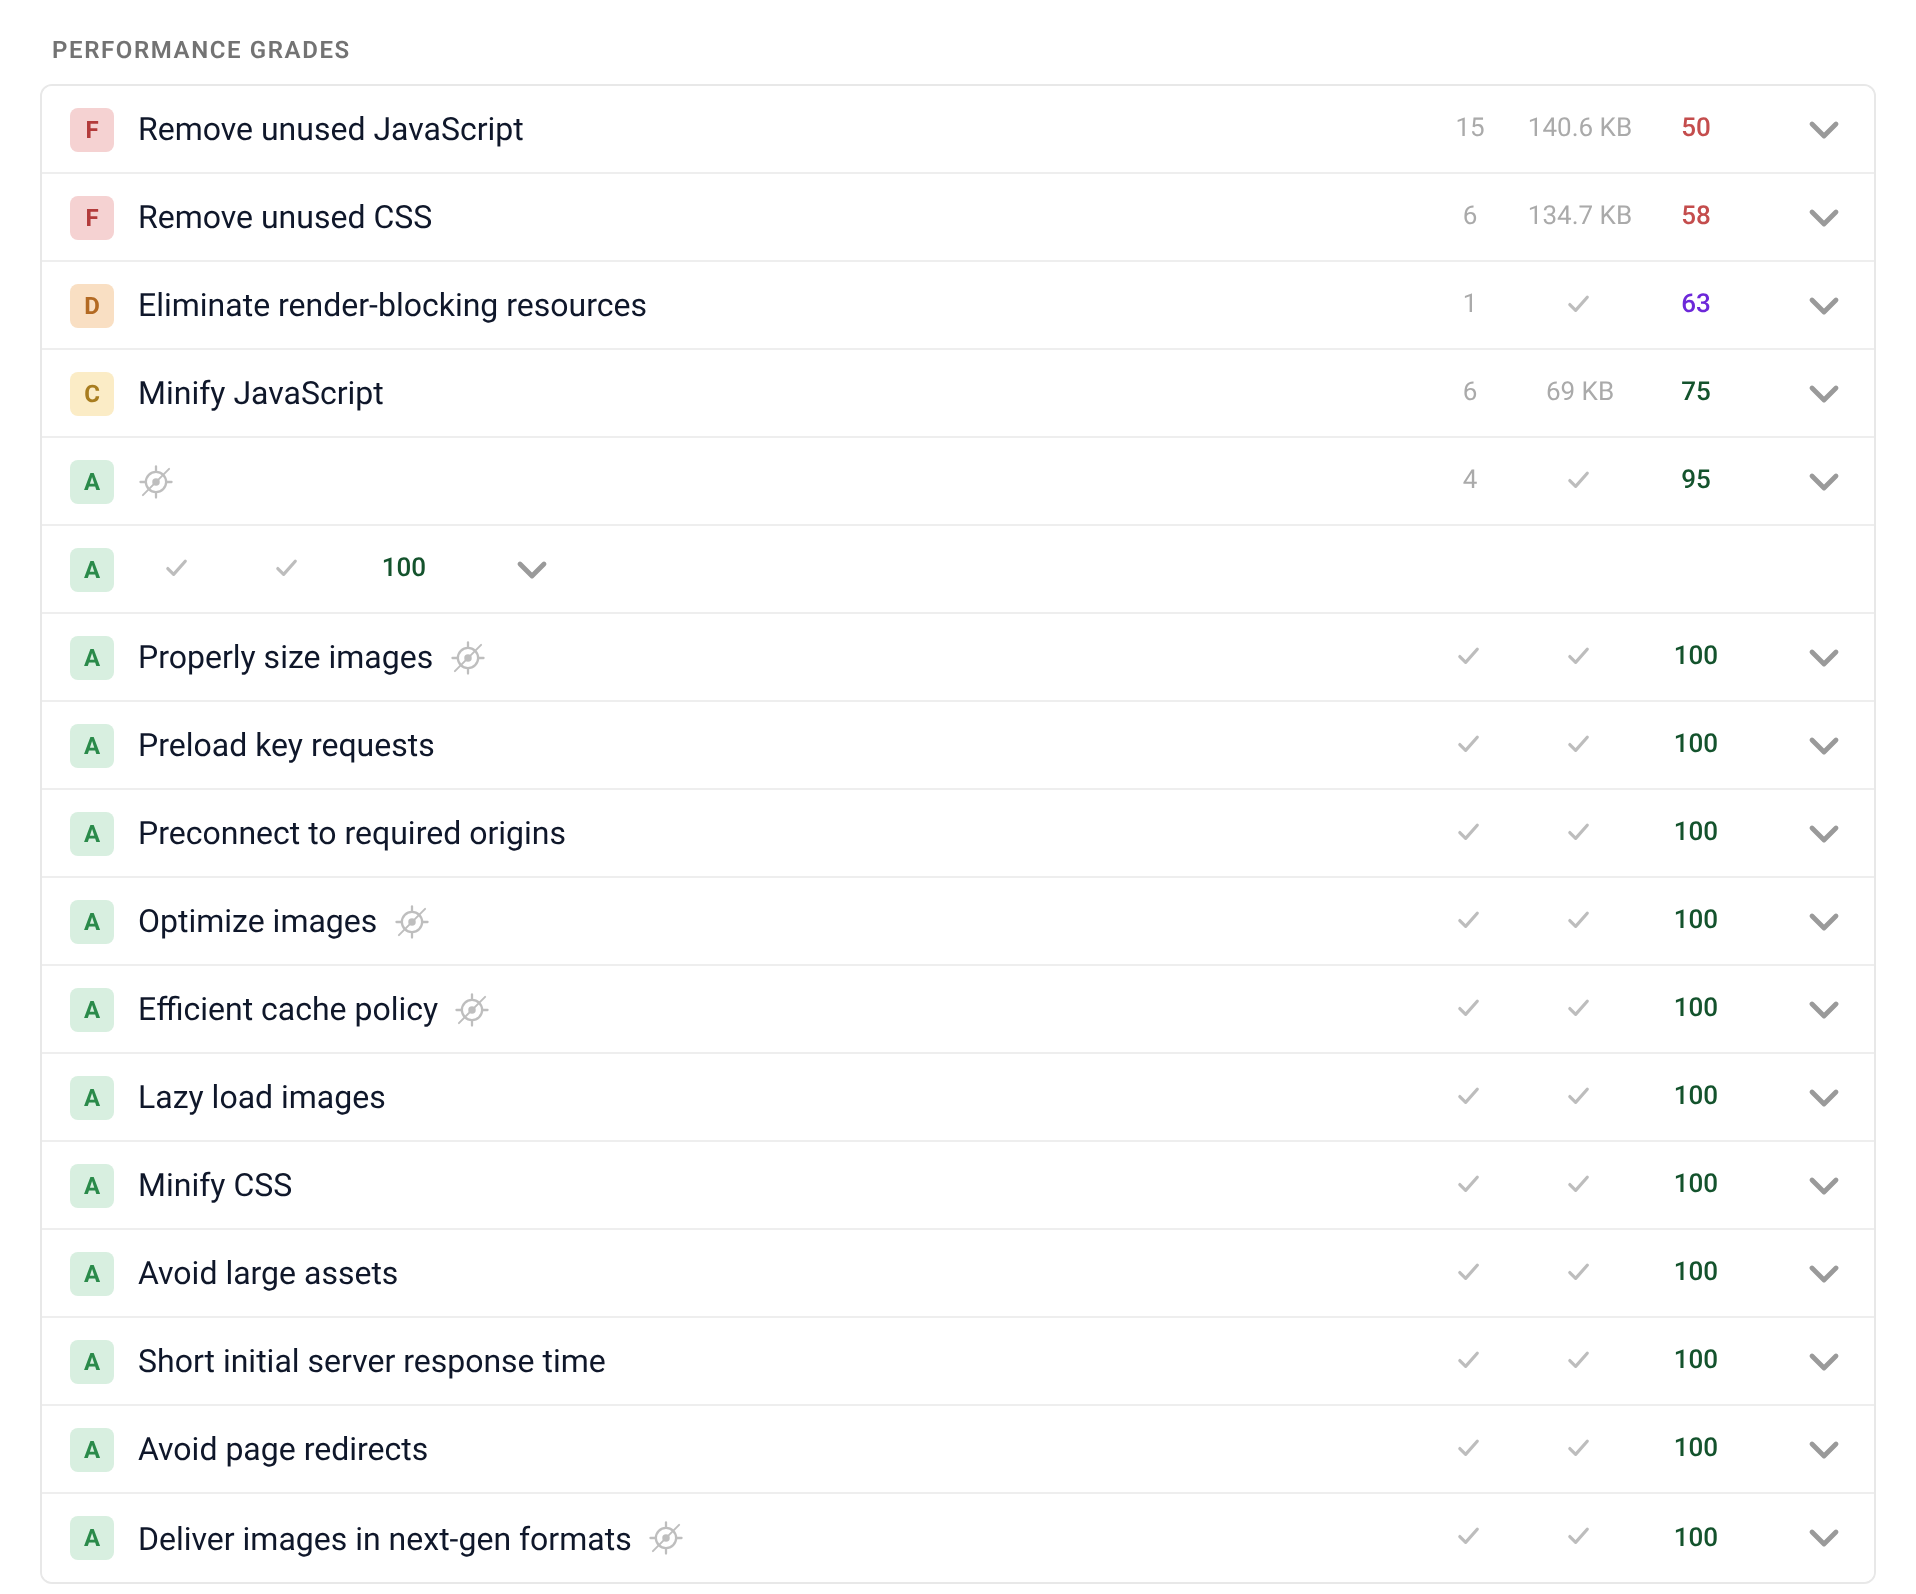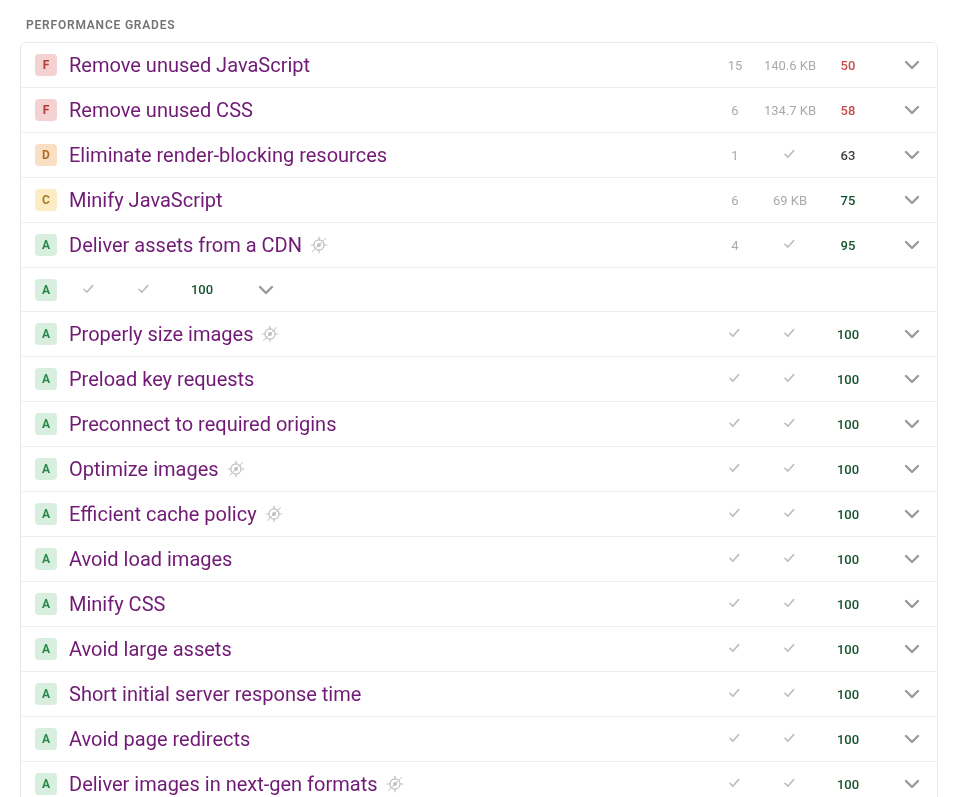--- a/index.html
+++ b/index.html
@@ -50,22 +50,22 @@
       font-size: 12px;
       font-weight: 700;
       flex-shrink: 0;
     }
     .grade-A { background: #d8efe0; color: #2a8a4a; }
     .grade-C { background: #fbecc6; color: #a87d1f; }
     .grade-D { background: #f9dfc3; color: #b36a23; }
     .grade-F { background: #f5d2d2; color: #b33b3b; }
 
     .grade-title {
-      font-size: 20px;
-      color: #701a75;
+      font-size: 16px;
+      color: #0f172a;
       flex: 1;
       display: flex;
       align-items: center;
       gap: 8px;
     }
     .target-icon {
       width: 18px;
       height: 18px;
       color: #b8b8b8;
       flex-shrink: 0;
@@ -81,21 +81,21 @@
       font-size: 13px;
       color: #aaa;
       display: flex;
       align-items: center;
       justify-content: center;
     }
     .col-count { width: 40px; }
     .col-size  { width: 70px; }
     .col-score { width: 46px; font-weight: 500; }
     .score-red    { color: #c44d4d; }
-    .score-orange { color: #404040; }
+    .score-orange { color: #6d28d9; }
     .score-gray   { color: #14532d; }
 
     .check-icon {
       width: 16px;
       height: 16px;
       color: #bdbdbd;
     }
     .chevron-col {
       width: 40px;
       display: flex;
@@ -182,21 +182,20 @@
       </span>
       <span class="chevron-col">
         <svg class="chevron-down" viewBox="0 0 22 22">
           <use href="#svg-chevron"></use>
         </svg>
       </span>
     </div>
     <div class="grade-row">
       <span class="grade-badge grade-A">A</span>
       <span class="grade-title">
-        <span>Deliver assets from a CDN</span>
         <svg class="target-icon" viewBox="0 0 22 22">
           <use href="#svg-target"></use>
         </svg>
       </span>
       <span class="metrics">
         <span class="metric-col col-count">4</span>
         <span class="metric-col col-size">
           <svg class="check-icon" viewBox="0 0 22 22">
             <use href="#svg-check"></use>
           </svg>
@@ -357,21 +356,21 @@
       </span>
       <span class="chevron-col">
         <svg class="chevron-down" viewBox="0 0 22 22">
           <use href="#svg-chevron"></use>
         </svg>
       </span>
     </div>
     <div class="grade-row">
       <span class="grade-badge grade-A">A</span>
       <span class="grade-title">
-        <span>Avoid load images</span>
+        <span>Lazy load images</span>
 
       </span>
       <span class="metrics">
         <span class="metric-col col-count">
           <svg class="check-icon" viewBox="0 0 22 22">
             <use href="#svg-check"></use>
           </svg>
         </span>
         <span class="metric-col col-size">
           <svg class="check-icon" viewBox="0 0 22 22">

